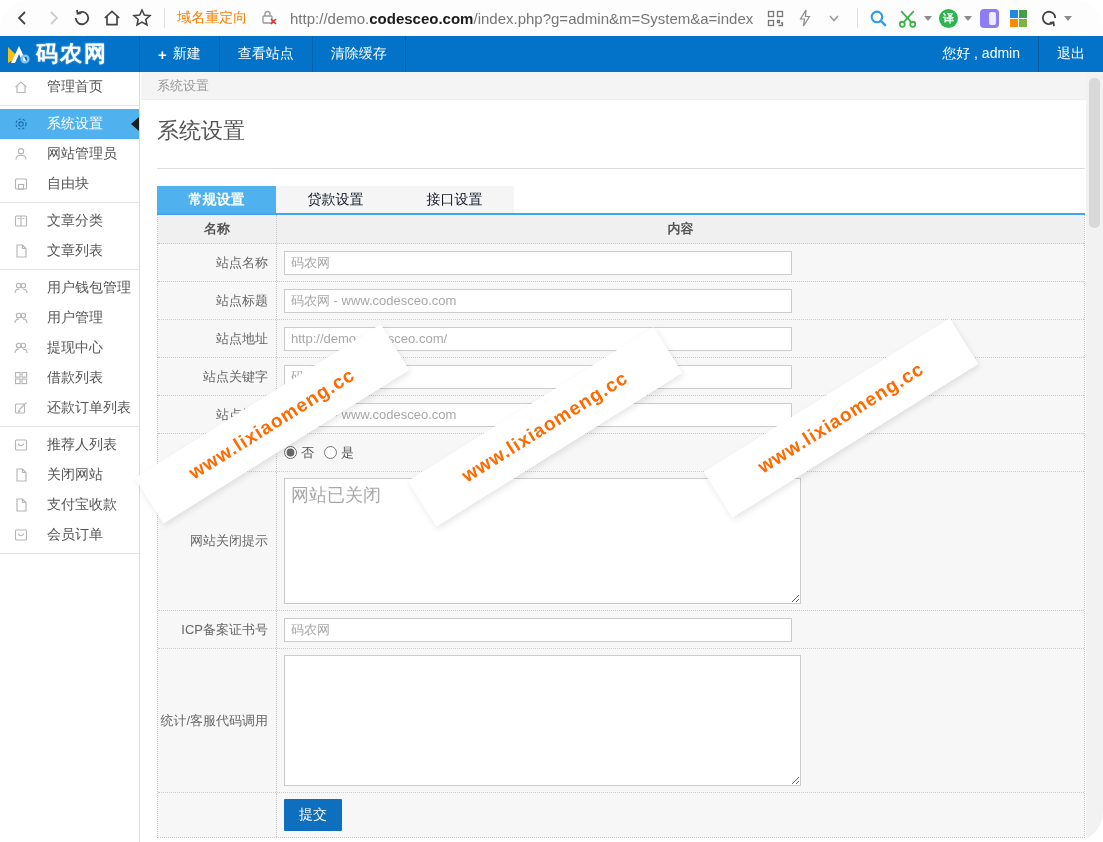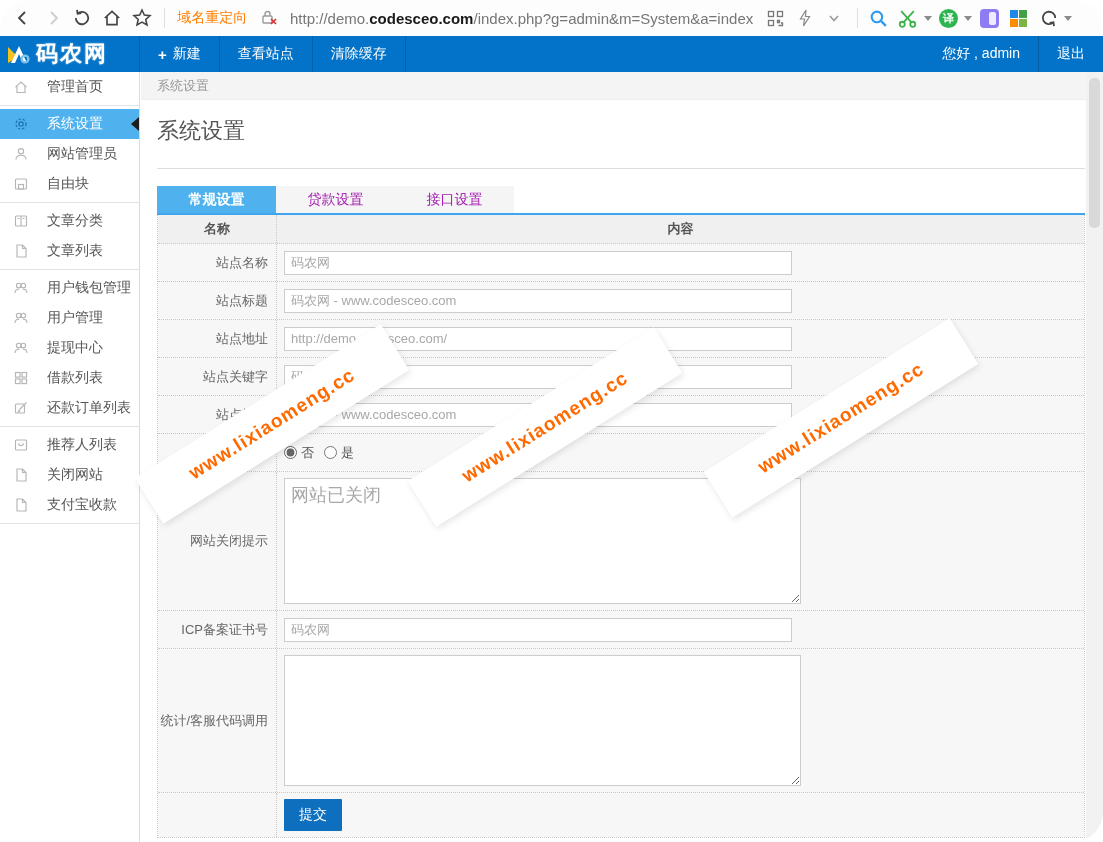--- a/index.html
+++ b/index.html
@@ -50,21 +50,21 @@
   .side-divider{height:1px;background:#e3e3e3;margin:3px 0;}
   
   .breadcrumb{position:absolute;left:141px;top:72px;width:962px;height:28px;background:#f4f4f4;
               display:flex;align-items:center;padding-left:16px;box-sizing:border-box;
               font-size:13px;color:#999;border-bottom:1px solid #eee;}
   .content{position:absolute;left:141px;top:100px;width:944px;height:742px;background:#fff;
            box-sizing:border-box;padding-left:16px;}
   .page-title{margin-top:16px;font-size:22px;color:#555;height:30px;line-height:30px;}
   .title-divider{margin-top:22px;border-bottom:1px solid #ddd;width:928px;}
   .tabs{margin-top:17px;width:928px;display:flex;border-bottom:2px solid #3ea5ee;}
-  .tab{width:119px;height:27px;line-height:27px;text-align:center;font-size:14px;color:#a21caf;
+  .tab{width:119px;height:27px;line-height:27px;text-align:center;font-size:14px;color:#0f172a;
        background:#f5f5f5;cursor:pointer;}
   .tab.active{background:var(--lightblue,#4fb2ef);color:#fff;font-weight:bold;}
   
   .stable{width:928px;border:1px dotted #c9c9c9;border-top:none;box-sizing:border-box;}
   .trow{display:flex;min-height:37px;border-bottom:1px dotted #c9c9c9;background:#f7f7f7;}
   .trow:last-child{border-bottom:none;}
   .trow.thead{min-height:28px;background:#f0f0f0;}
   .tcell{box-sizing:border-box;display:flex;align-items:center;}
   .tlabel{width:119px;justify-content:flex-end;padding-right:8px;font-size:13px;color:#666;
           border-right:1px dotted #c9c9c9;text-align:right;}
@@ -347,20 +347,29 @@
           <span class="side-label">关闭网站</span>
         </div>
         <div class="side-item">
           <span class="icon">
             <svg width="16" height="16" viewBox="0 0 16 16" fill="none" stroke="currentColor" stroke-width="1.15">
               <path d="M4 2 h5.5 L13 5.5 V14 H4 z M9.5 2 V5.5 H13"></path>
             </svg>
           </span>
           <span class="side-label">支付宝收款</span>
         </div>
+        <div class="side-item">
+          <span class="icon">
+            <svg width="16" height="16" viewBox="0 0 16 16" fill="none" stroke="currentColor" stroke-width="1.15">
+              <rect x="2.5" y="3" width="11" height="10" rx="1"></rect>
+              <path d="M5.5 6.5 a2.5 2.2 0 0 0 5 0"></path>
+            </svg>
+          </span>
+          <span class="side-label">会员订单</span>
+        </div>
         <div class="side-divider"></div>
       </div>
   </div>
 
   <div class="breadcrumb">系统设置</div>
 
   <div class="content">
     <div class="page-title">系统设置</div>
     <div class="title-divider"></div>
     <div class="tabs">

